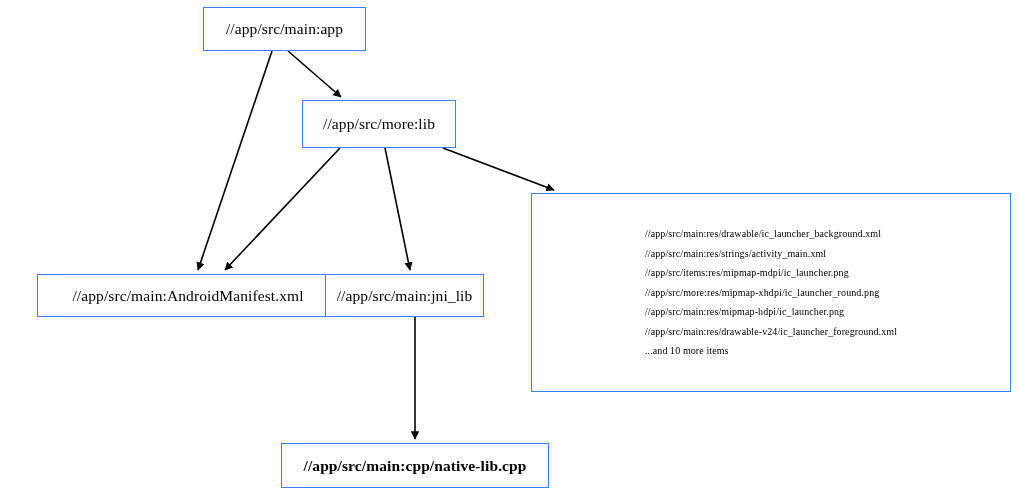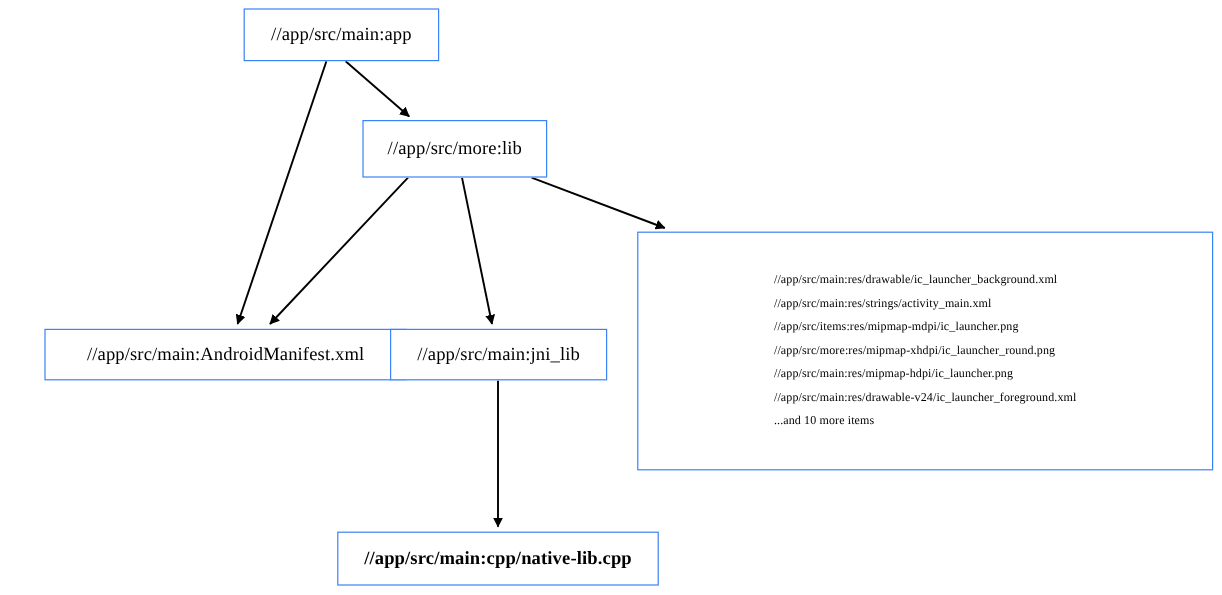--- a/index.html
+++ b/index.html
@@ -44,21 +44,21 @@
     letter-spacing: 0.1px;
   }
   .node-multiline .node-label {
     font-size: 10px;
     line-height: 19.6px;
   }
   
   #node-app       { left: 203px; top: 7px;   width: 163px; height: 44px; }
   #node-lib       { left: 302px; top: 100px; width: 154px; height: 48px; }
   #node-manifest  { left: 3px;   top: 274px; width: 302px; height: 43px; margin-left: 34px; }
-  #node-jnilib    { left: 325px; top: 274px; width: 181px; height: 43px; }
+  #node-jnilib    { left: 325px; top: 274px; width: 159px; height: 43px; }
   #node-res       { left: 531px; top: 193px; width: 480px; height: 199px; }
   #node-cpp       { left: 281px; top: 443px; width: 268px; height: 45px; font-weight: bold; }
 </style>
 </head>
 <body>
 
 <div id="graph-root">
 
   <svg id="edge-layer" viewBox="0 0 1018 496" width="1018" height="496" xmlns="http://www.w3.org/2000/svg">
     <defs>

